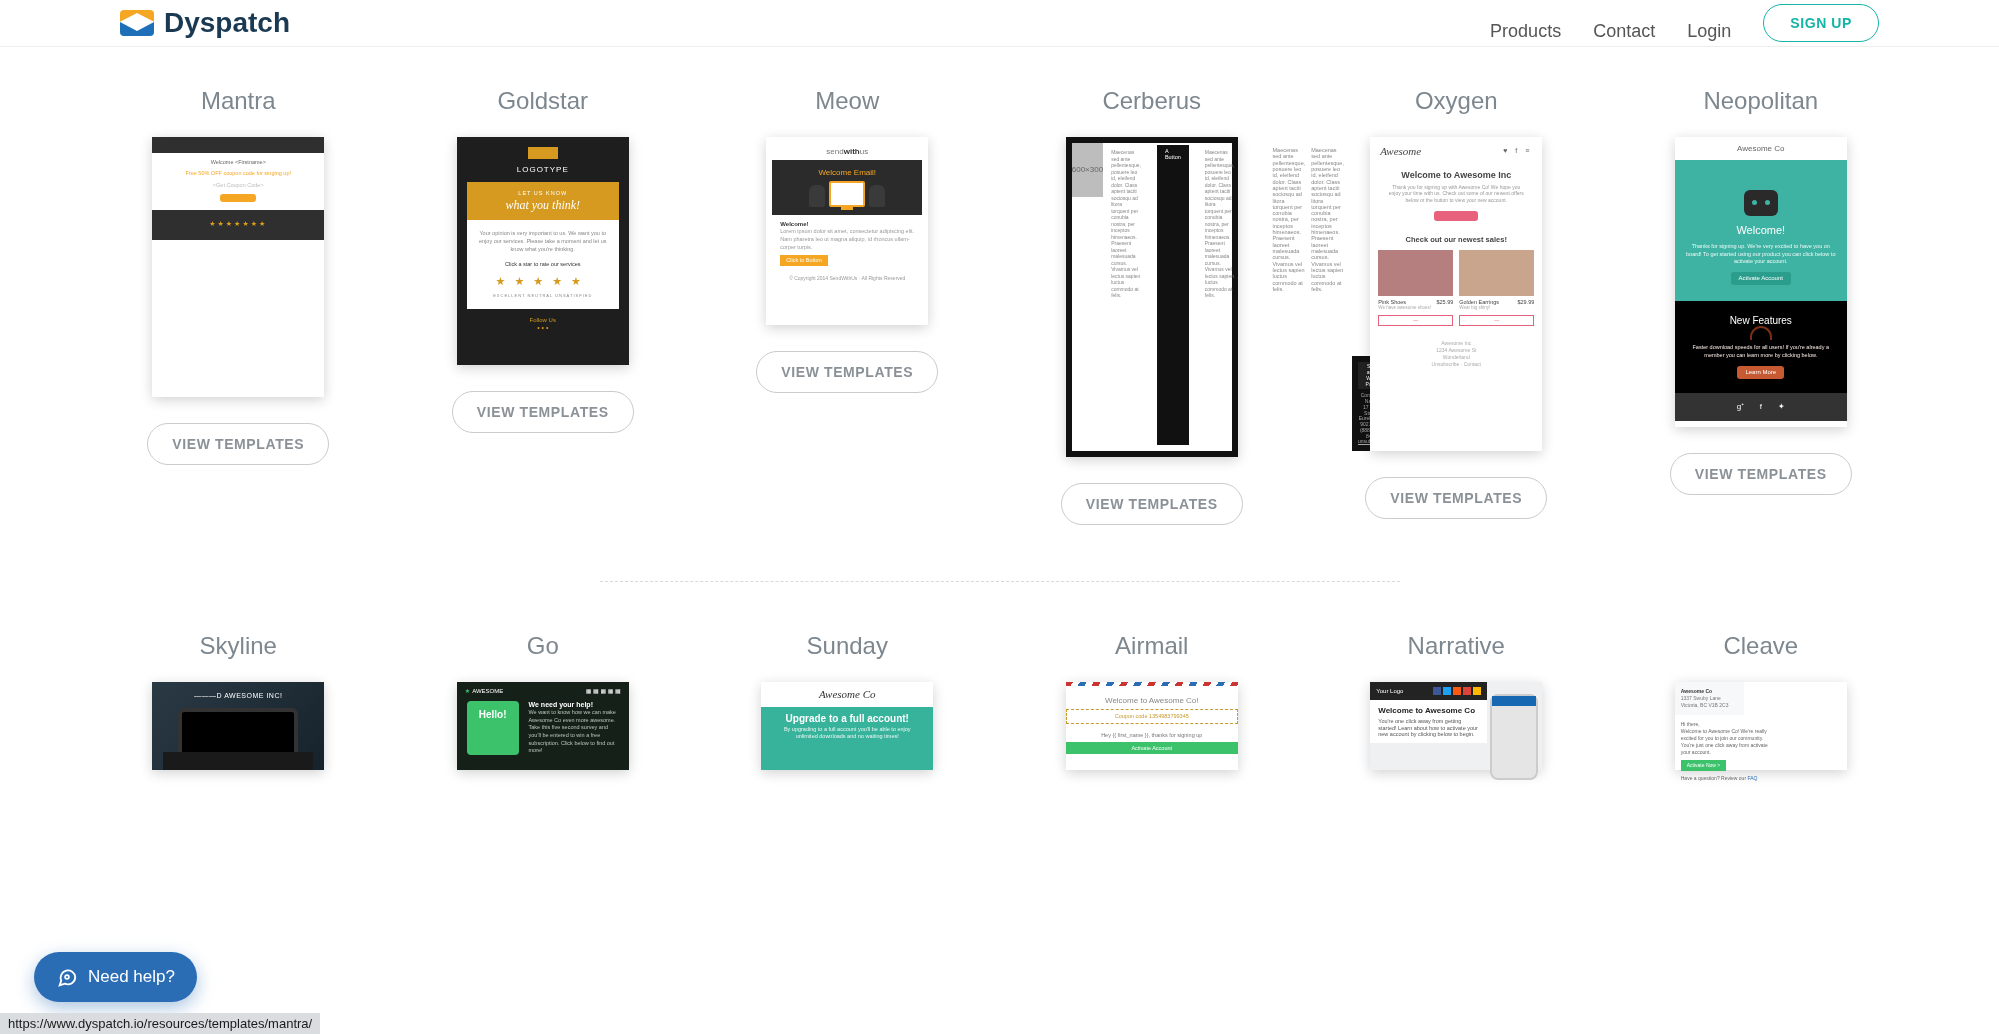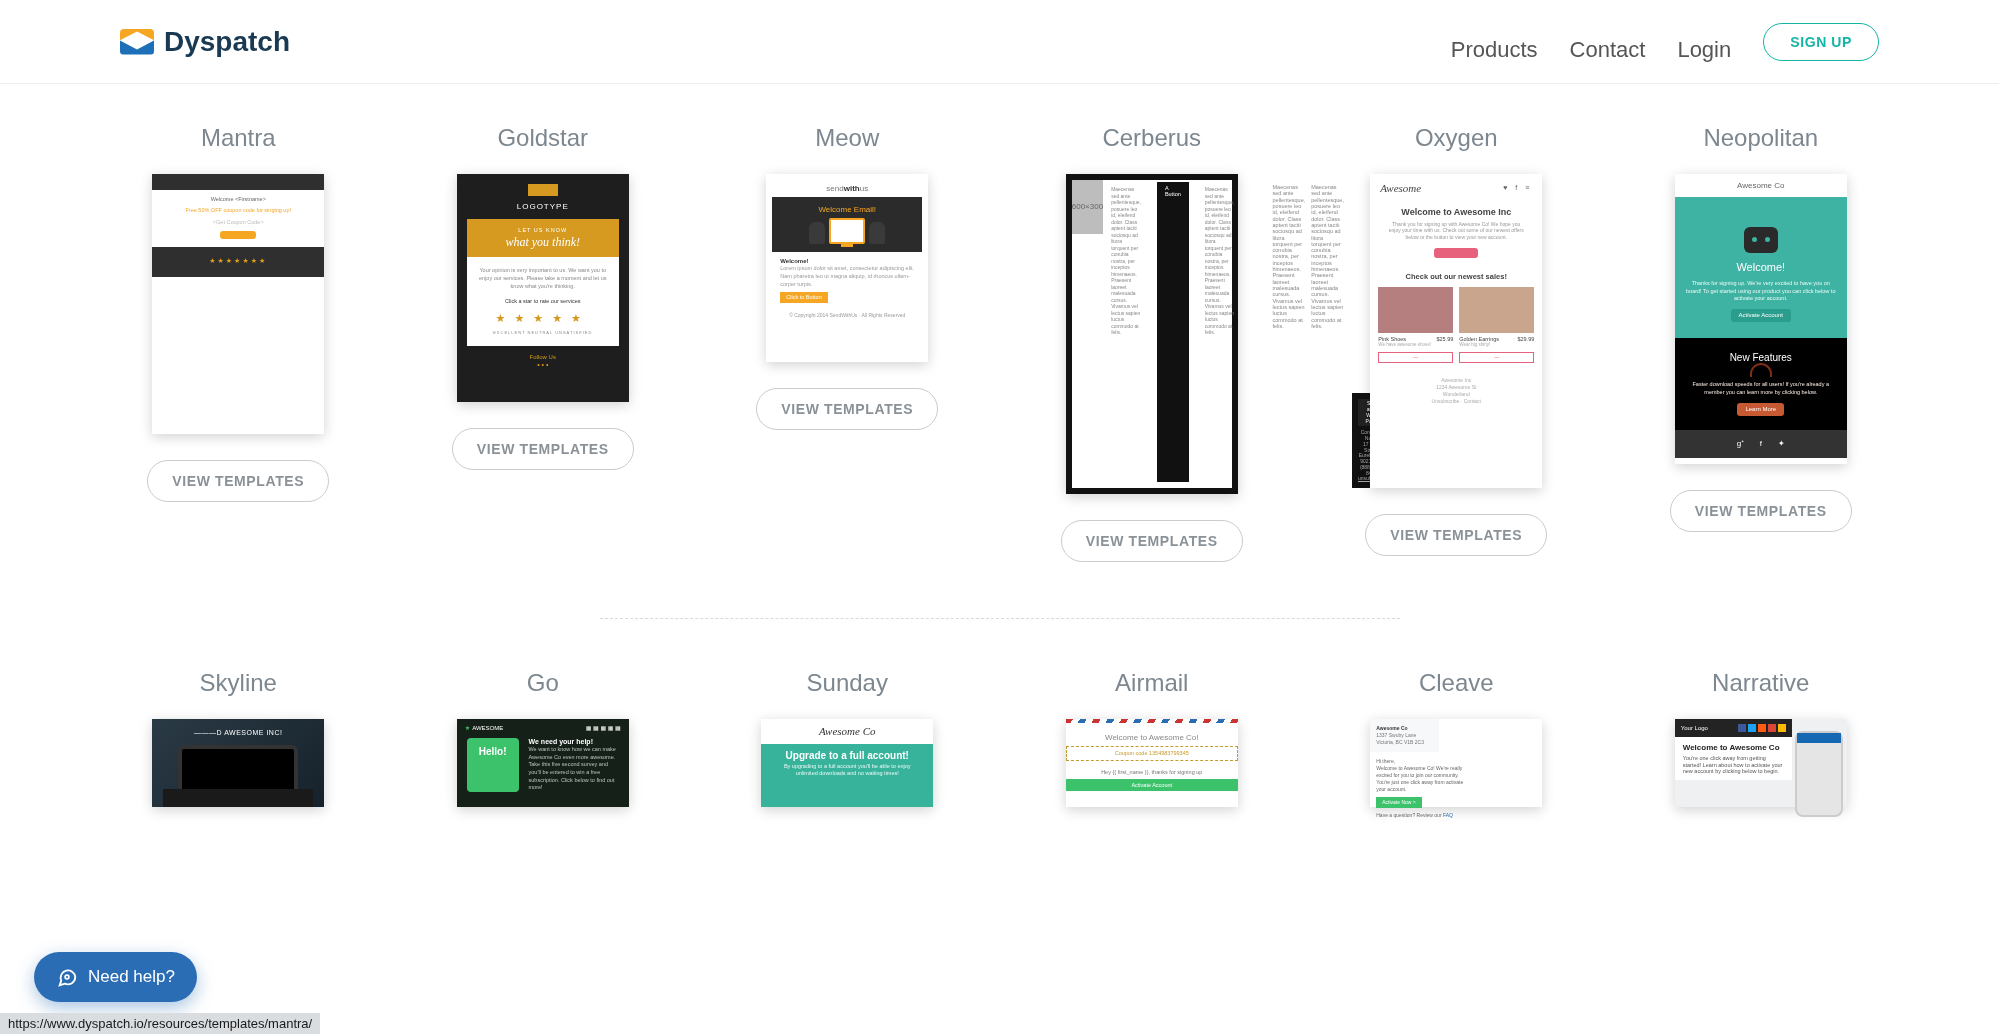--- a/index.html
+++ b/index.html
@@ -1,23 +1,23 @@
 <!DOCTYPE html>
 <html><head>
 <meta charset="utf-8">
 <style>
   * { margin: 0; padding: 0; box-sizing: border-box; }
   body { font-family: "Segoe UI", "Helvetica Neue", Arial, sans-serif; background:#fff; color:#222; }
-  .header { display:flex; align-items:center; justify-content:space-between; padding: 20px 120px; border-bottom:1px solid #eee; }
+  .header { display:flex; align-items:center; justify-content:space-between; padding: 4px 120px; border-bottom:1px solid #eee; }
   .logo { display:flex; align-items:center; gap:10px; font-size:28px; font-weight:700; color:#1a3a53; }
   .logo-mark { width:34px; height:26px; position:relative; }
   .logo-mark .env-back { position:absolute; inset:0; background:#f5a623; border-radius:4px 4px 0 0; clip-path: polygon(0 0,100% 0,100% 45%,50% 12%,0 45%); }
   .logo-mark .env-front { position:absolute; inset:0; top:6px; background:#1d6fb8; border-radius:0 0 4px 4px; clip-path: polygon(0 30%,50% 75%,100% 30%,100% 100%,0 100%); }
   .nav { display:flex; align-items:center; gap:32px; }
-  .nav a { text-decoration:none; color:#555; font-size:22px; cursor:pointer;margin-top:17px; }
+  .nav a { text-decoration:none; color:#555; font-size:18px; cursor:pointer;margin-top:17px; }
   .signup-btn { border:1.5px solid #14b4a6; color:#14b4a6; background:#fff; border-radius:22px; padding:10px 26px; font-size:14px; font-weight:700; letter-spacing:0.6px; cursor:pointer; }
   .page { padding: 40px 110px 20px; }
   .grid { display:grid; grid-template-columns: repeat(6, 1fr); column-gap: 48px; row-gap: 20px; justify-items:center; }
   .cell { display:flex; flex-direction:column; align-items:center; width:100%; }
   .title { font-size:24px; color:#7d878f; font-weight:400; margin-bottom:22px; }
   .thumb { box-shadow: 0 3px 12px rgba(0,0,0,0.18); background:#fff; cursor:pointer; display:flex; flex-direction:column; font-size:7px; line-height:1.15; color:#444; }
   .view-btn { margin-top:26px; border:1.5px solid #c8ccce; background:#fff; color:#8a9298; border-radius:24px; padding:12px 24px; font-size:14px; font-weight:700; letter-spacing:0.6px; cursor:pointer; }
   .divider { border:none; border-top:1px dashed #d9d9d9; margin: 56px auto 50px; max-width: 800px; }
   .btn-pill { display:inline-block; border-radius:3px; padding:3px 8px; font-size:6px; color:#fff; }
   .btn-teal { background:#2db6a4; }
@@ -386,37 +386,20 @@
       <div class="thumb t-air">
         <div class="stripes"></div>
         <div class="aw">Welcome to Awesome Co!</div>
         <span class="coupon">Coupon code 1354983799345</span>
         <div class="thx">Hey {{ first_name }}, thanks for signing up</div>
         <span class="abtn">Activate Account</span>
       </div>
     </div>
 
     <div class="cell">
-      <div class="title">Cleave</div>
-      <div class="thumb t-cle">
-        <div class="l">
-          <div style="font-weight:700; color:#333;">Awesome Co</div>
-          <div style="white-space:pre-line;">1337 Swuby Lane
-Victoria, BC V1B 2C3</div>
-        </div>
-        <div class="r">
-          <div>Hi there,</div>
-          <div>Welcome to Awesome Co! We're really excited for you to join our community. You're just one click away from activate your account.</div>
-          <span class="abtn2">Activate Now &gt;</span>
-          <div style="margin-top:4px;"><span>Have a question? Review our </span><span class="linky">FAQ</span></div>
-        </div>
-      </div>
-    </div>
-
-    <div class="cell">
       <div class="title">Narrative</div>
       <div class="thumb t-nar">
         <div class="ncard">
           <div class="ntop2">
             <span>Your Logo</span>
             <span class="soc">
               <span style="background:#3b5998;"></span>
                 <span style="background:#1da1f2;"></span>
               <span style="background:#ff5a14;"></span>
                 <span style="background:#db4437;"></span>
@@ -425,20 +408,37 @@
           </div>
           <div class="ncol">
             <h5>Welcome to Awesome Co</h5>
             <div>You're one click away from getting started! Learn about how to activate your new account by clicking below to begin.</div>
           </div>
         </div>
         <div class="phone"></div>
       </div>
     </div>
 
+    <div class="cell">
+      <div class="title">Cleave</div>
+      <div class="thumb t-cle">
+        <div class="l">
+          <div style="font-weight:700; color:#333;">Awesome Co</div>
+          <div style="white-space:pre-line;">1337 Swuby Lane
+Victoria, BC V1B 2C3</div>
+        </div>
+        <div class="r">
+          <div>Hi there,</div>
+          <div>Welcome to Awesome Co! We're really excited for you to join our community. You're just one click away from activate your account.</div>
+          <span class="abtn2">Activate Now &gt;</span>
+          <div style="margin-top:4px;"><span>Have a question? Review our </span><span class="linky">FAQ</span></div>
+        </div>
+      </div>
+    </div>
+
   </div>
 </main>
 
 <div class="help">
   <svg viewBox="0 0 24 24" fill="none" stroke="#fff" stroke-width="2">
     <path d="M21 12a8 8 0 0 1-11.3 7.3L4 21l1.7-5A8 8 0 1 1 21 12z"></path>
     <circle cx="12" cy="12" r="3" fill="#fff" stroke="none"></circle>
     <circle cx="12" cy="12" r="1.2" fill="#2a6db5" stroke="none"></circle>
   </svg>
   <span>Need help?</span>

